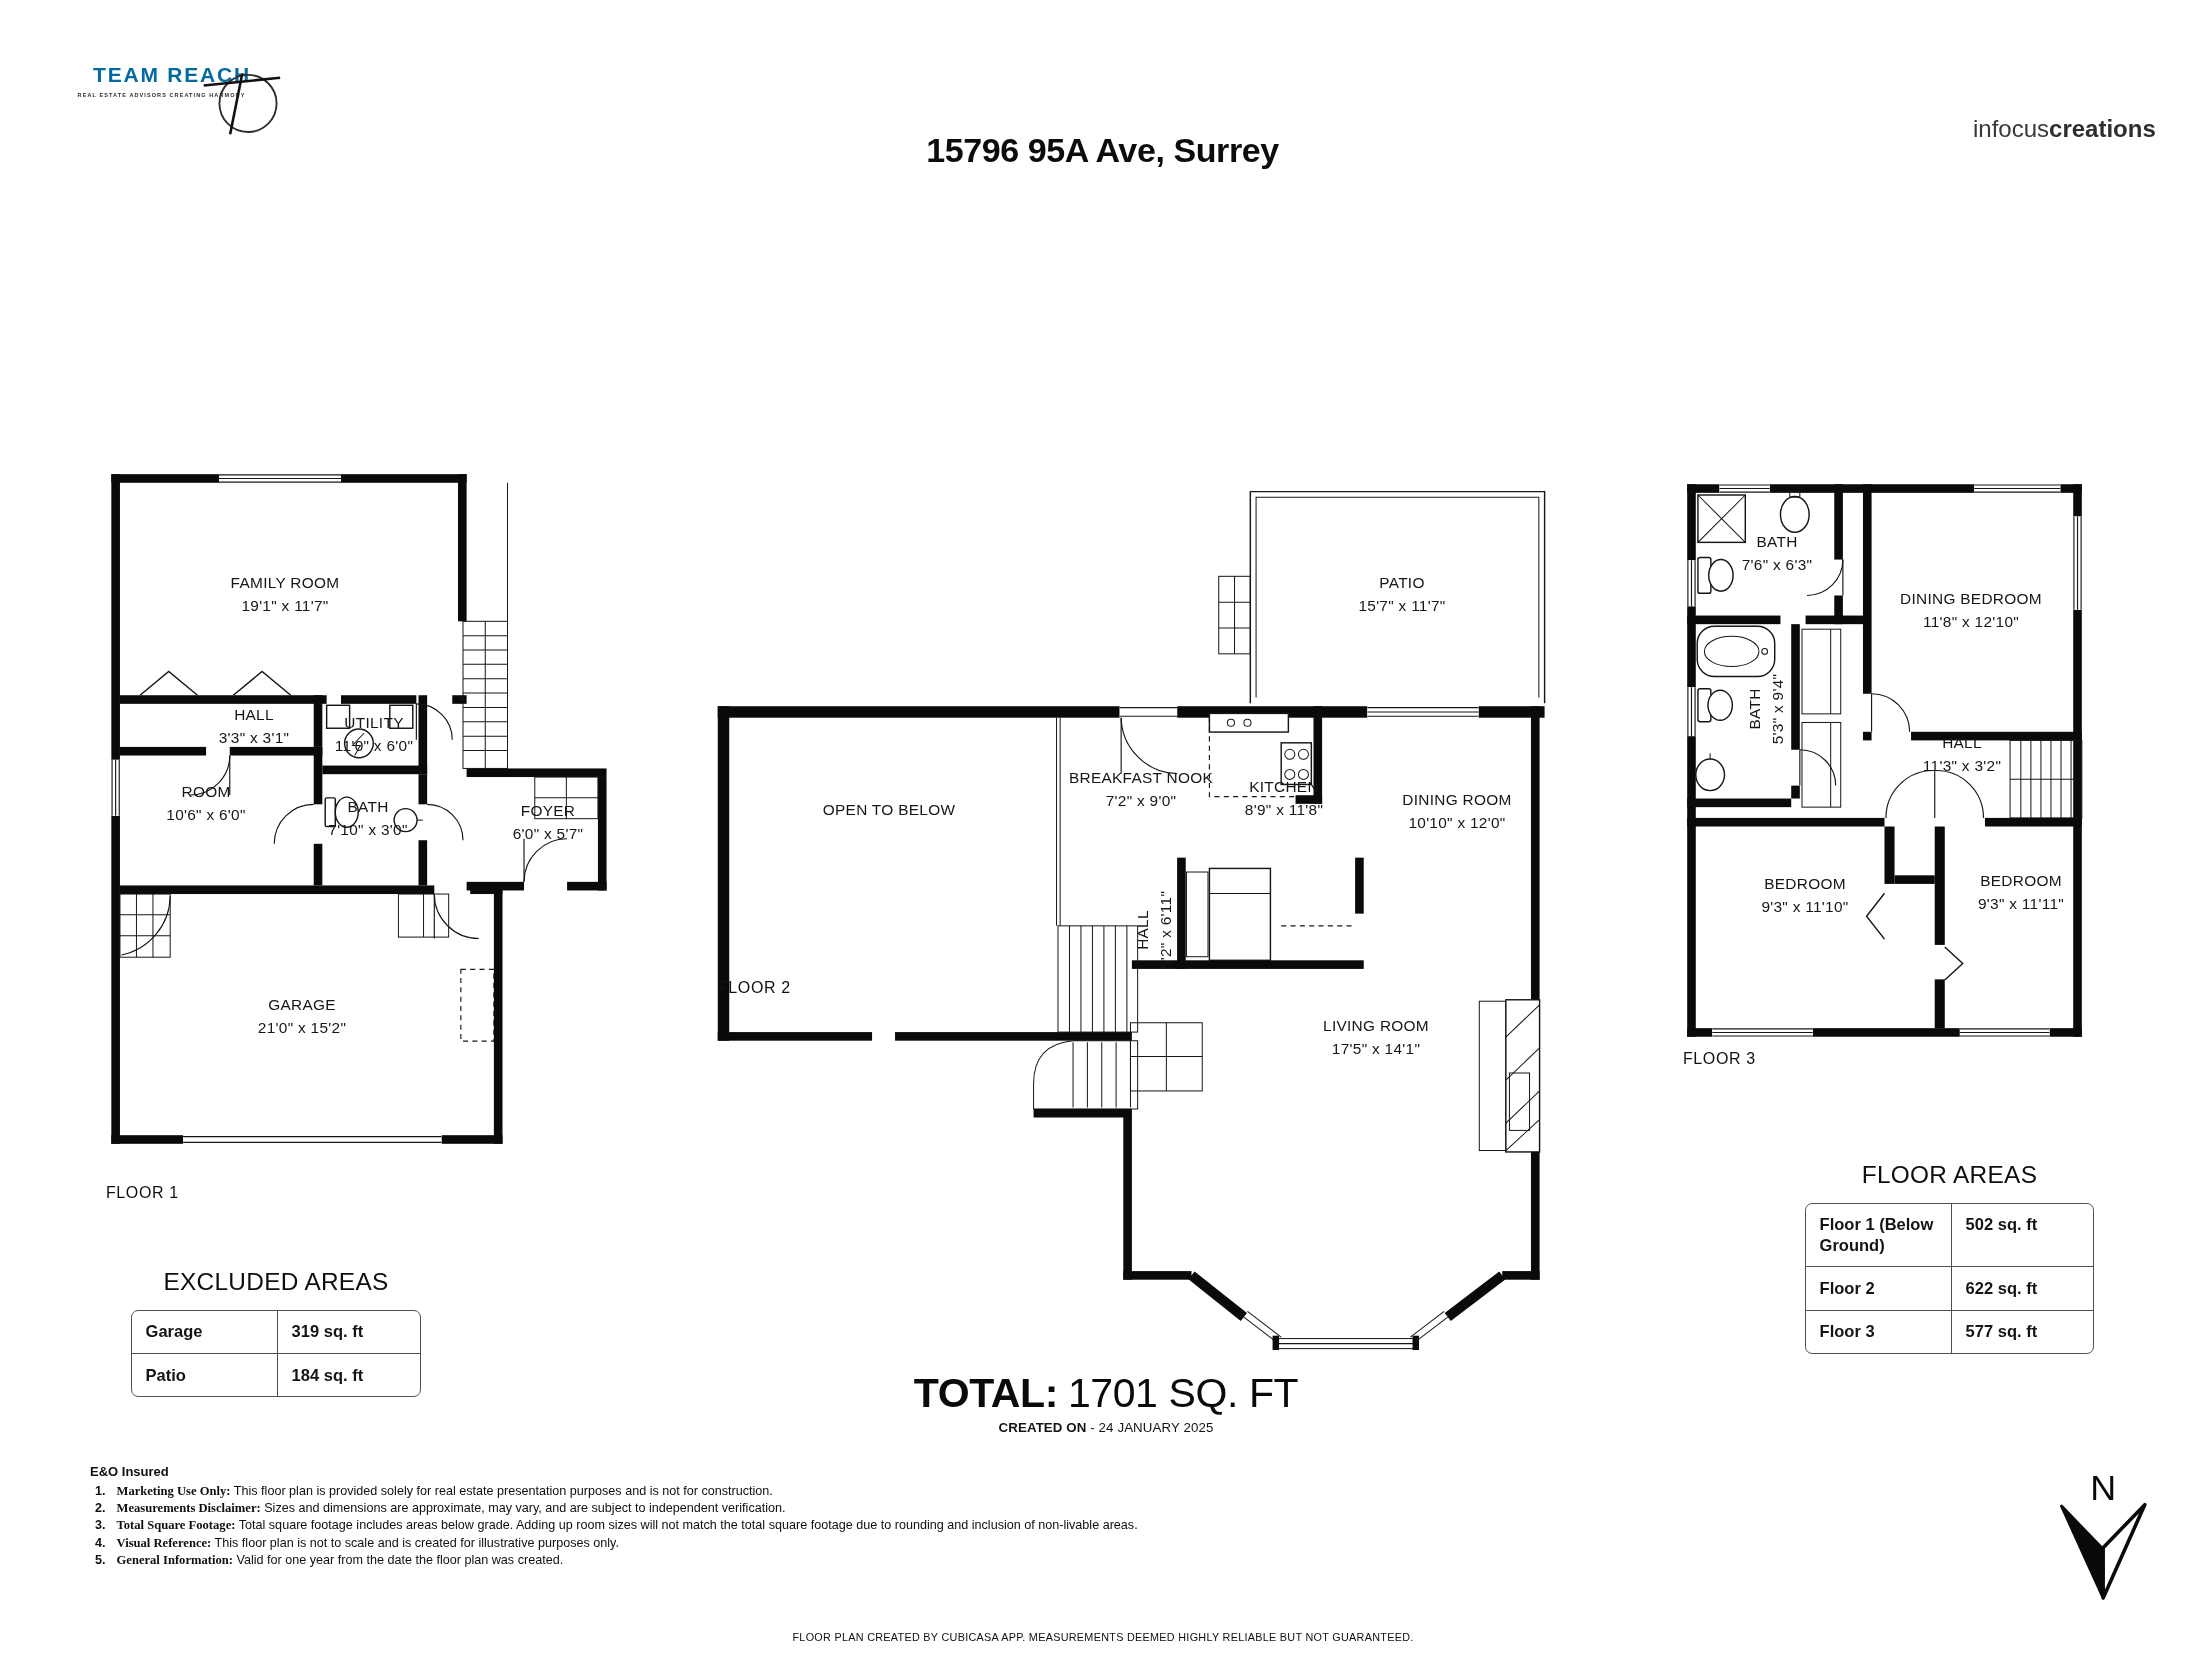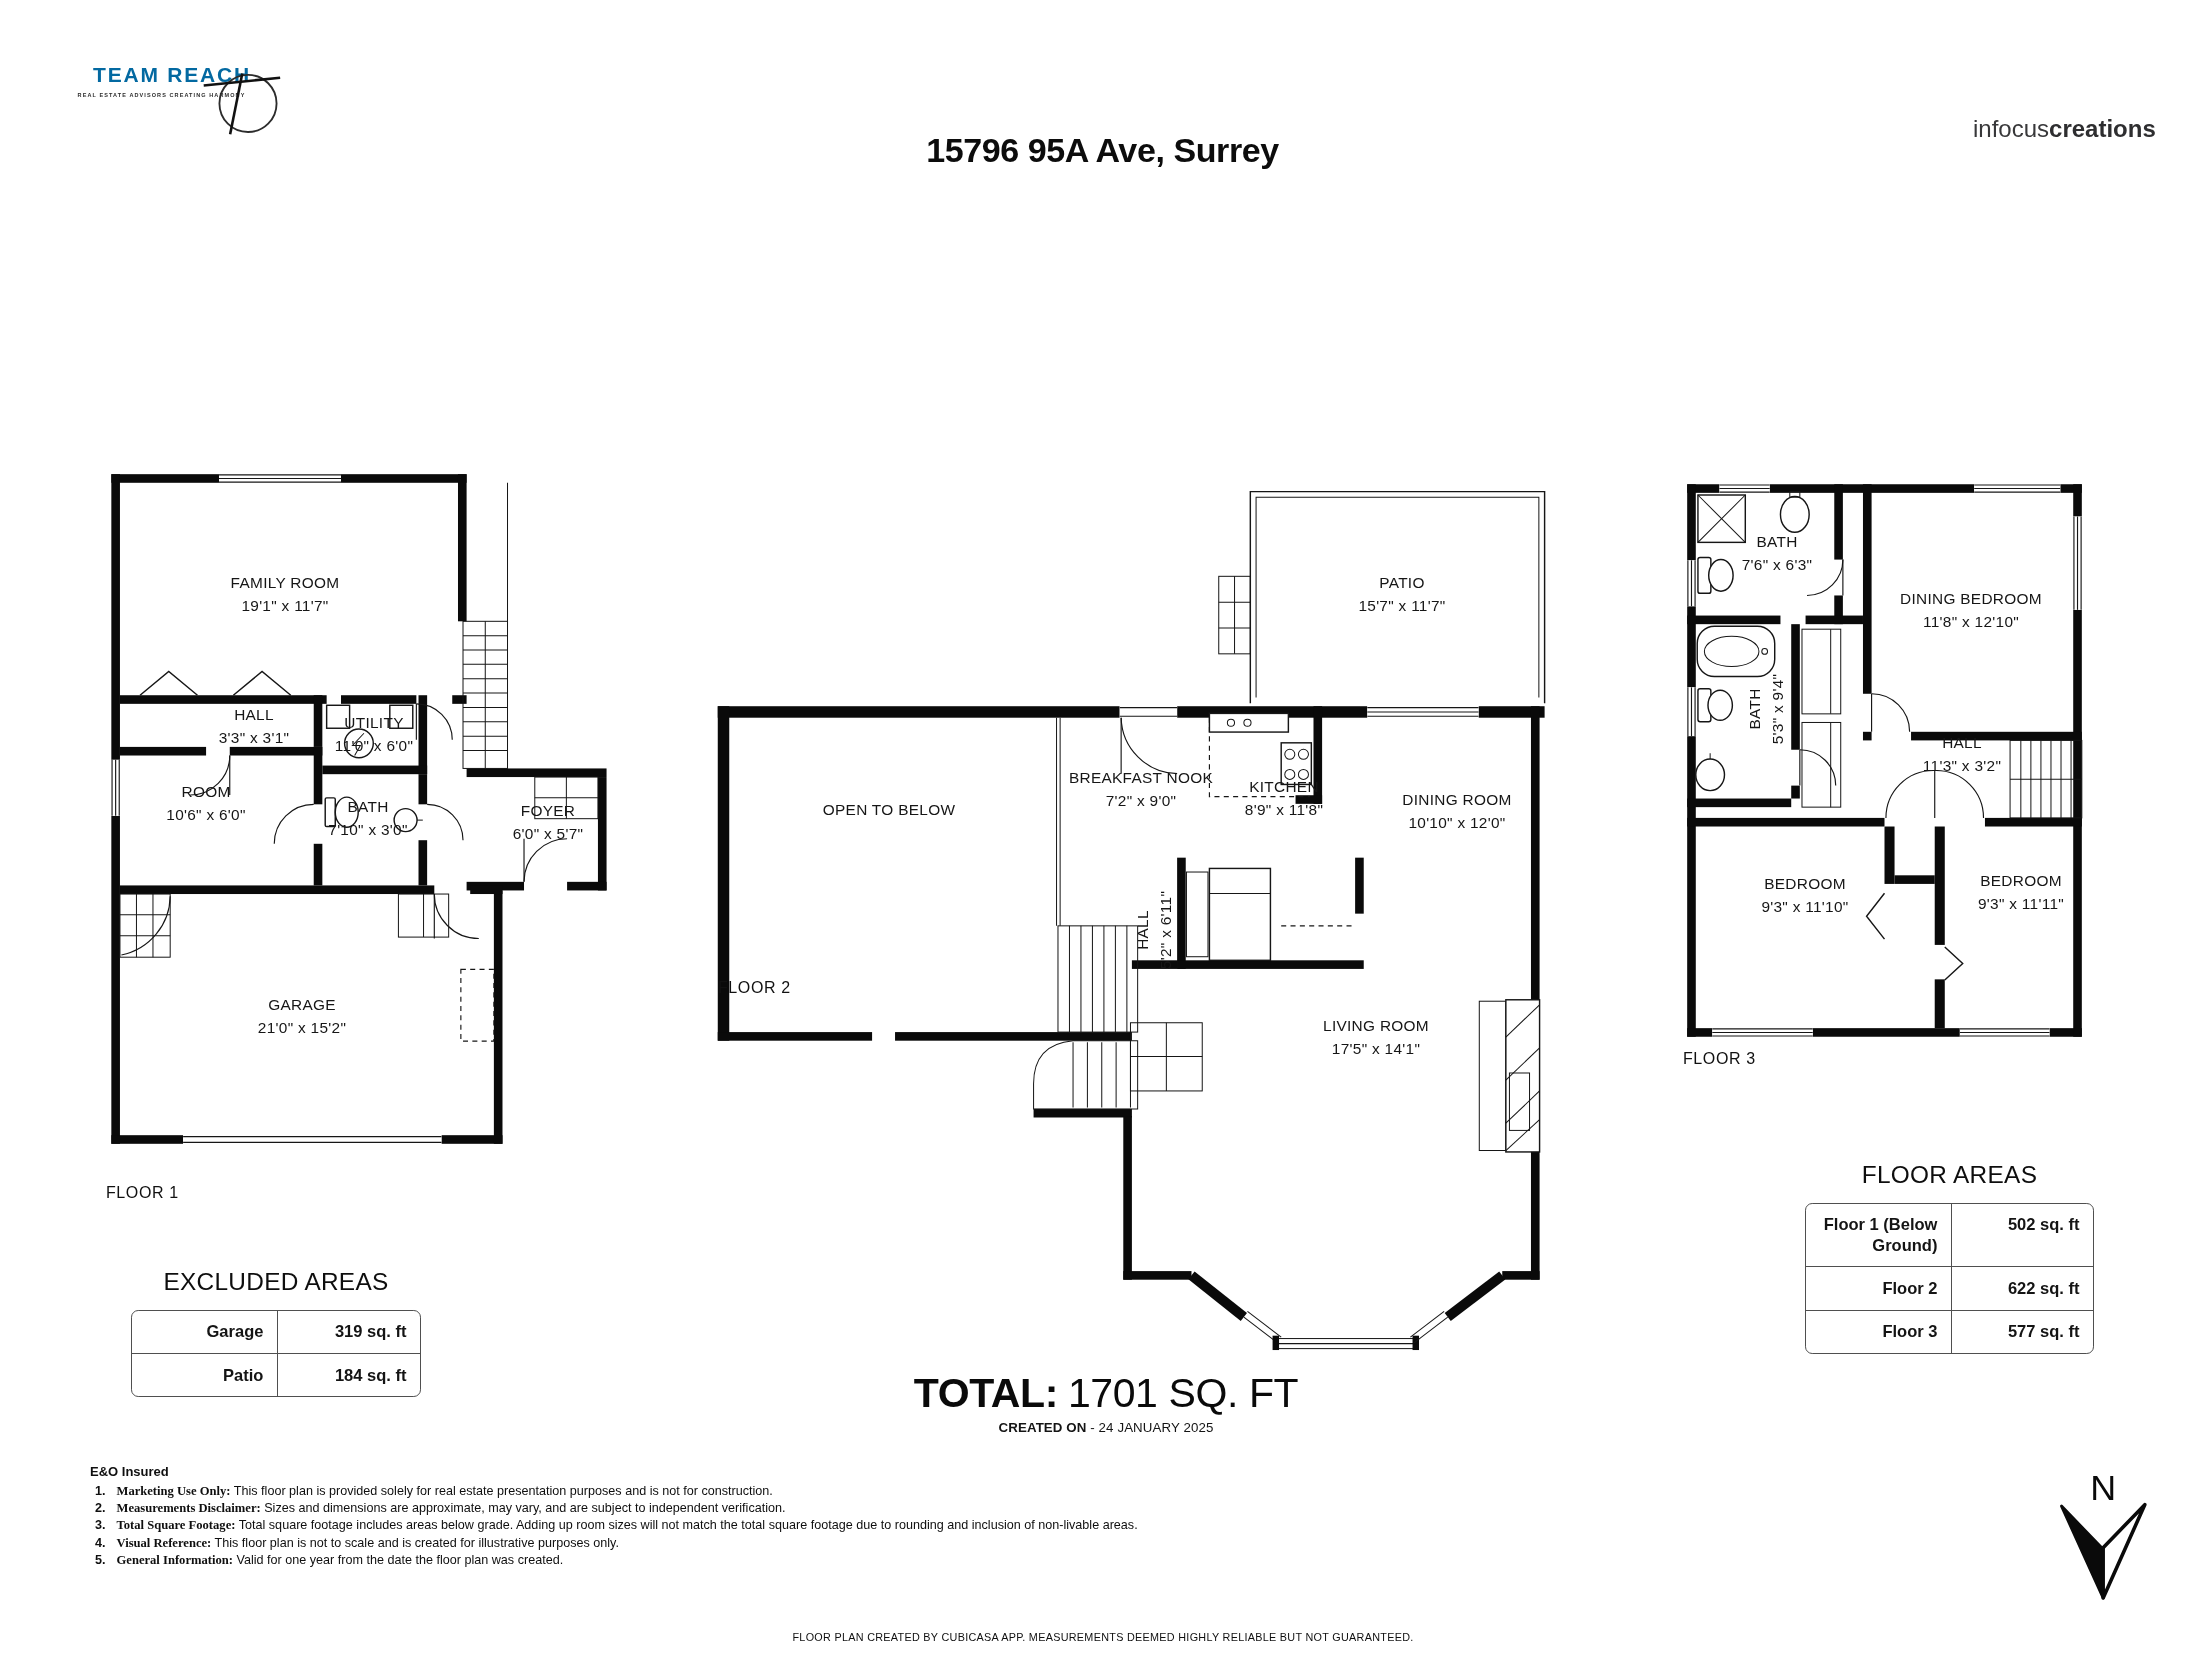--- a/index.html
+++ b/index.html
@@ -33,21 +33,21 @@
       font-size:34px;font-weight:700;letter-spacing:-0.4px;color:#0c0c0c;white-space:nowrap;}
   .studio{position:absolute;left:1931px;top:115px;font-size:24px;color:#38383a;white-space:nowrap;margin-left:42px;}
   .studio .light{font-weight:300;}
   .studio .bold{font-weight:700;color:#2e2e30;}
   
   .area-block{position:absolute;padding-left:23px;}
   .area-title{font-size:24.4px;letter-spacing:0.3px;text-align:center;color:#0e0e0e;}
   .area-table{margin-top:13.6px;border:1.4px solid #4f4f4f;border-radius:7.2px;overflow:hidden;background:#fff;}
   .area-row{display:grid;grid-template-columns:145px 1fr;border-top:1.1px solid #4f4f4f;}
   .area-row:first-child{border-top:none;}
-  .area-cell{padding:10.8px 13.6px;font-size:16.5px;font-weight:700;color:#141414;line-height:1.25;text-align:right;}
+  .area-cell{padding:10.8px 13.6px;font-size:16.5px;font-weight:700;color:#141414;line-height:1.25;}
   .area-cell.val{border-left:1.1px solid #4f4f4f;}
   
   .total{position:absolute;left:1106px;top:1370px;transform:translateX(-50%);white-space:nowrap;
       font-size:41px;color:#0a0a0a;letter-spacing:-0.4px;}
   .total .t-label{font-weight:900;margin-right:10px;}
   .total .t-value{font-weight:400;}
   .created{position:absolute;left:1106px;top:1420px;transform:translateX(-50%);
       font-size:13.3px;color:#141414;white-space:nowrap;letter-spacing:0.1px;}
   .created .c-label{font-weight:700;}
   

